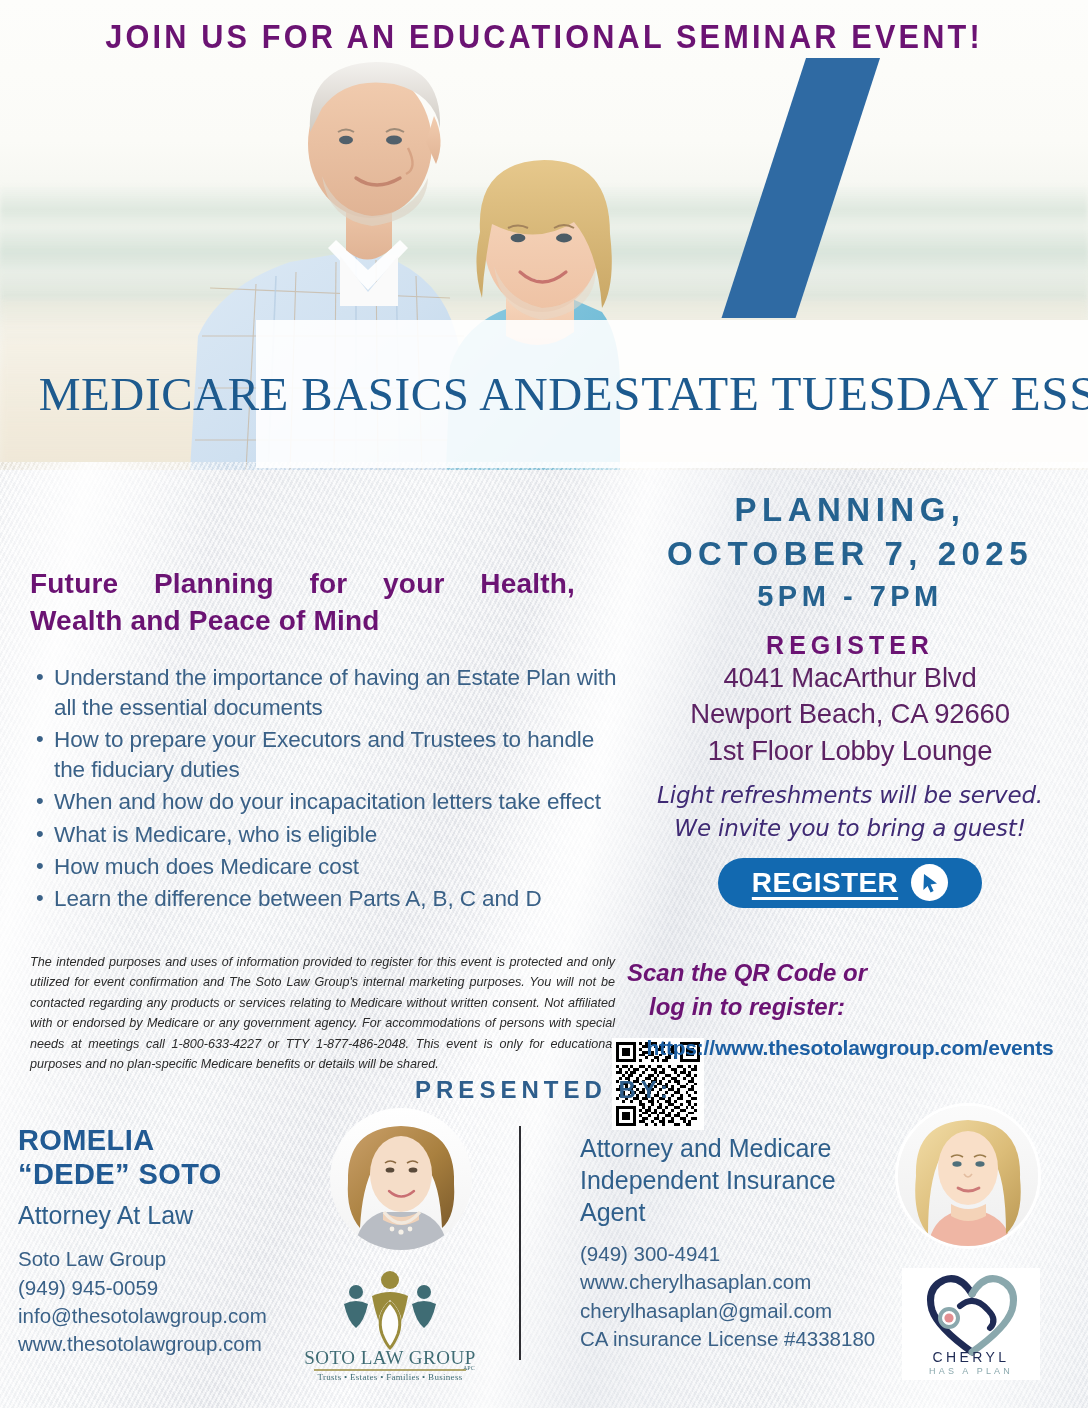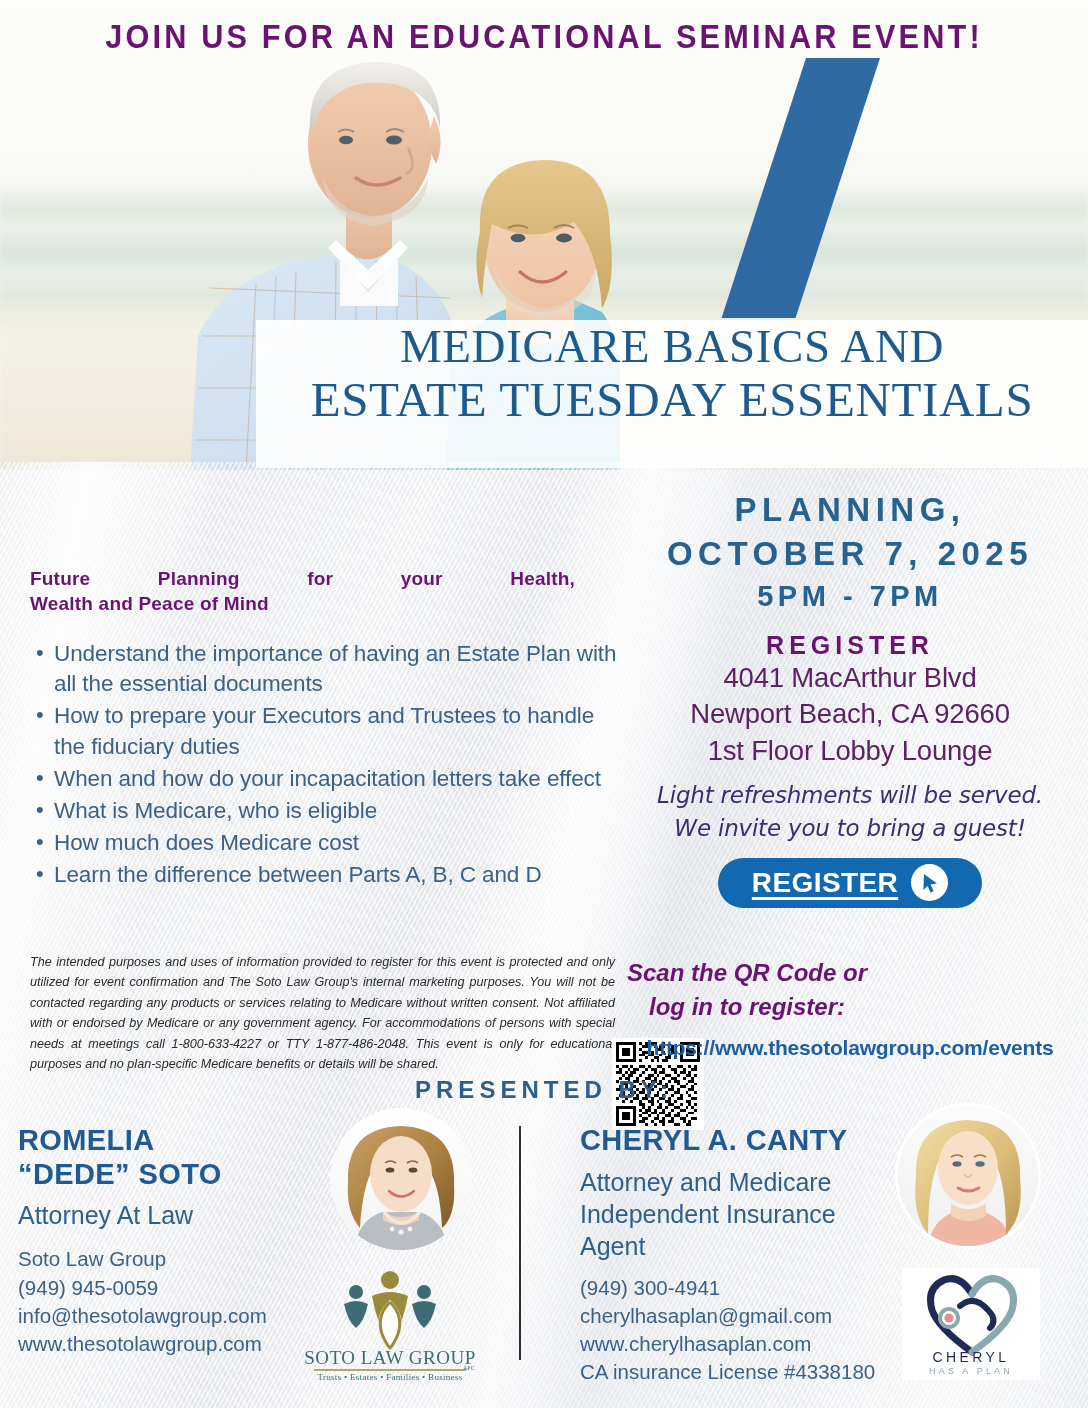--- a/index.html
+++ b/index.html
@@ -89,22 +89,22 @@
     background: #2f6aa3;
     transform: skewX(-18deg);
     transform-origin: top left;
   }
 
   
   .title-panel {
     position: absolute;
     left: 256px; top: 320px; width: 832px; height: 148px;
     background: rgba(255,255,255,0.90);
-    display: flex; flex-direction: column;
-    align-items: center; 
+    display: flex; 
+    align-items: center; justify-content: center;
   }
   .title-line {
     font-family: "Liberation Serif", serif;
     color: #1d5a8e;
     font-size: 47px;
     line-height: 1.12;
     letter-spacing: 0.6px;
     white-space: nowrap;
   }
   .title-line.l2 { font-size: 49px; }
@@ -122,21 +122,21 @@
     transform: scaleX(0.93);
     white-space: nowrap;
     z-index: 6;
   }
 
   
   .left-col { position: absolute; left: 30px; top: 566px; width: 590px; }
 
   .lede {
     color: #6b1373;
-    font-size: 19px;
+    font-size: 28px;
     font-weight: bold;
     line-height: 1.32;
     letter-spacing: 0.2px;
   }
   .lede .l1 { display: block; text-align: justify; text-align-last: justify; width: 545px; }
 
   ul.bullets { list-style: none; margin-top: 23px; }
   ul.bullets li {
     position: relative;
     color: #3a6187;
@@ -699,28 +699,25 @@
         <path d="M90 36 Q76 50 82 68 Q86 78 90 82 Q94 78 98 68 Q104 50 90 36" fill="none" stroke="#9a8b3c" stroke-width="3"></path>
       </g>
       <text class="logo-text" x="90" y="98" text-anchor="middle" font-size="19" fill="#3f6c74" font-family="Liberation Serif, serif" letter-spacing="0.5">SOTO LAW GROUP</text>
       <text x="163" y="104" font-size="6" fill="#3f6c74" font-family="Liberation Serif, serif">APC</text>
       <line x1="14" y1="104" x2="166" y2="104" stroke="#9a8b3c" stroke-width="1.3"></line>
       <text x="90" y="114" text-anchor="middle" font-size="9" fill="#3f6c74" font-family="Liberation Serif, serif" letter-spacing="0.3">Trusts • Estates • Families • Business</text>
     </svg>
   </div>
 
   <div class="presenter p-right">
-    <div class="p-name">
-      <div>CHERYL A. CANTY</div>
-    </div>
     <div class="p-role">Attorney and Medicare Independent Insurance Agent</div>
     <div class="p-contact">
       <div>(949) 300-4941</div>
+      <div>www.cherylhasaplan.com</div>
       <div>cherylhasaplan@gmail.com</div>
-      <div>www.cherylhasaplan.com</div>
       <div>CA insurance License #4338180</div>
     </div>
   </div>
 
   <div class="headshot hs-right">
     <svg viewBox="0 0 140 140">
       <defs>
         <linearGradient id="bgR" x1="0" y1="0" x2="0" y2="1">
           <stop offset="0%" stop-color="#fbfbfb"></stop>
             <stop offset="100%" stop-color="#efefef"></stop>

